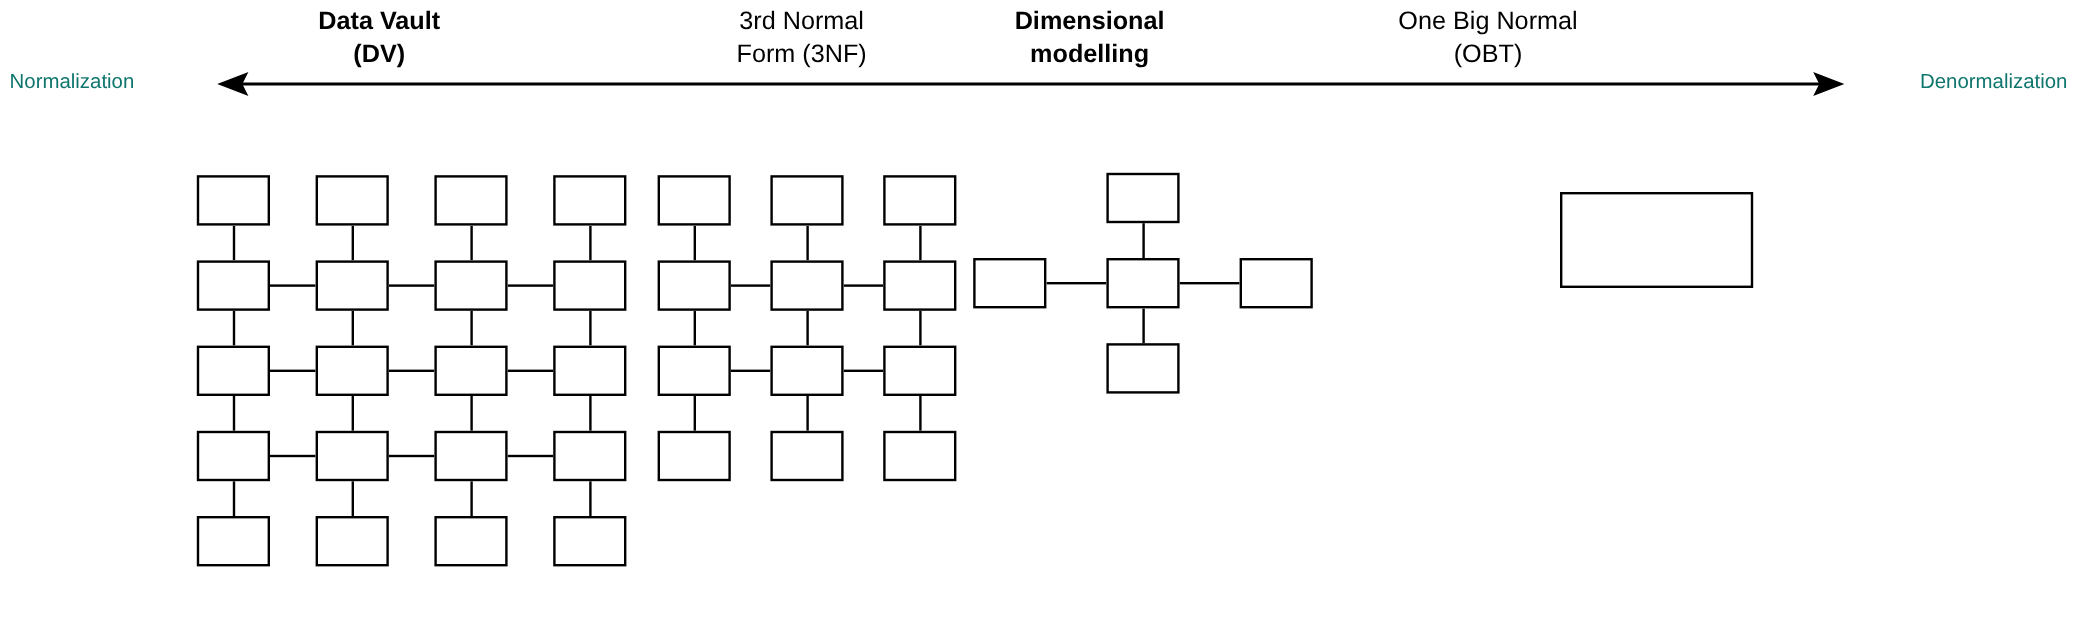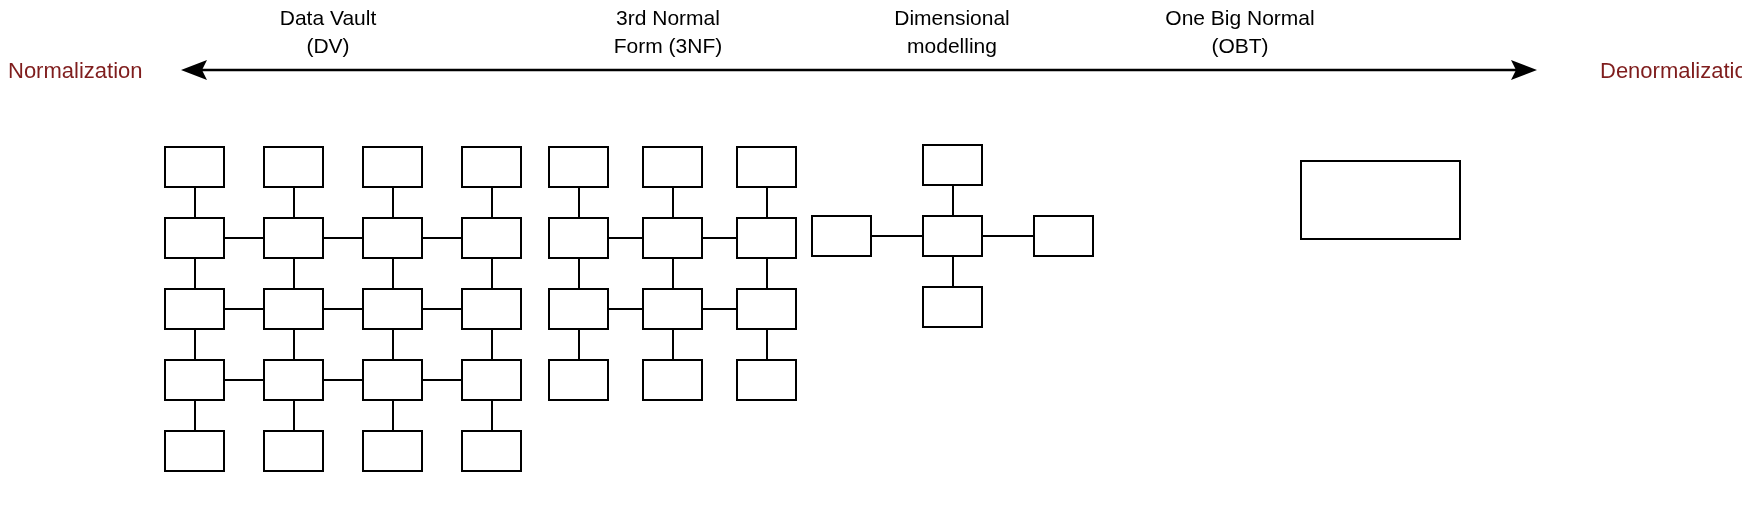--- a/index.html
+++ b/index.html
@@ -10,22 +10,22 @@
   #canvas {
     position: relative;
     width: 1742px;
     height: 524px;
     background: #ffffff;
     font-family: "Liberation Sans", sans-serif;
     overflow: hidden;
   }
   .axis-end-label {
     position: absolute;
-    font-size: 22px;
-    color: #7f1d1d;
+    font-size: 17px;
+    color: #0f766e;
     white-space: nowrap;
     line-height: 1.15;
     text-align: center;
   }
   #label-normalization { left: 8px;  top: 58px; }
   #label-denormalization { left: 1600px; top: 58px; }
 
   .stage-label {
     position: absolute;
     font-size: 21px;
@@ -68,25 +68,25 @@
 
   <div class="axis-end-label" id="label-denormalization">Denormalization</div>
 
   <svg id="axis-arrow" viewBox="0 0 1742 524" xmlns="http://www.w3.org/2000/svg">
     <line x1="195" y1="70" x2="1523" y2="70" stroke="#000000" stroke-width="2.6"></line>
     <polygon points="181,70 207,60 202,70 207,80" fill="#000000"></polygon>
     <polygon points="1537,70 1511,60 1516,70 1511,80" fill="#000000"></polygon>
   </svg>
 
   <div id="stage-labels">
-      <div class="stage-label" style="left: 328px;">Data Vault
+      <div class="stage-label" style="left: 316px; font-weight: bold;">Data Vault
 (DV)</div>
       <div class="stage-label" style="left: 668px;">3rd Normal
 Form (3NF)</div>
-      <div class="stage-label" style="left: 952px;">Dimensional
+      <div class="stage-label" style="left: 908px; font-weight: bold;">Dimensional
 modelling</div>
       <div class="stage-label" style="left: 1240px;">One Big Normal
 (OBT)</div>
     </div>
 
   <div id="stage-shapes">
       <div class="connector v" style="left: 193.5px; top: 188px; height: 29px;"></div>
       <div class="connector v" style="left: 292.5px; top: 188px; height: 29px;"></div>
       <div class="connector v" style="left: 391.5px; top: 188px; height: 29px;"></div>
       <div class="connector v" style="left: 490.5px; top: 188px; height: 29px;"></div>

